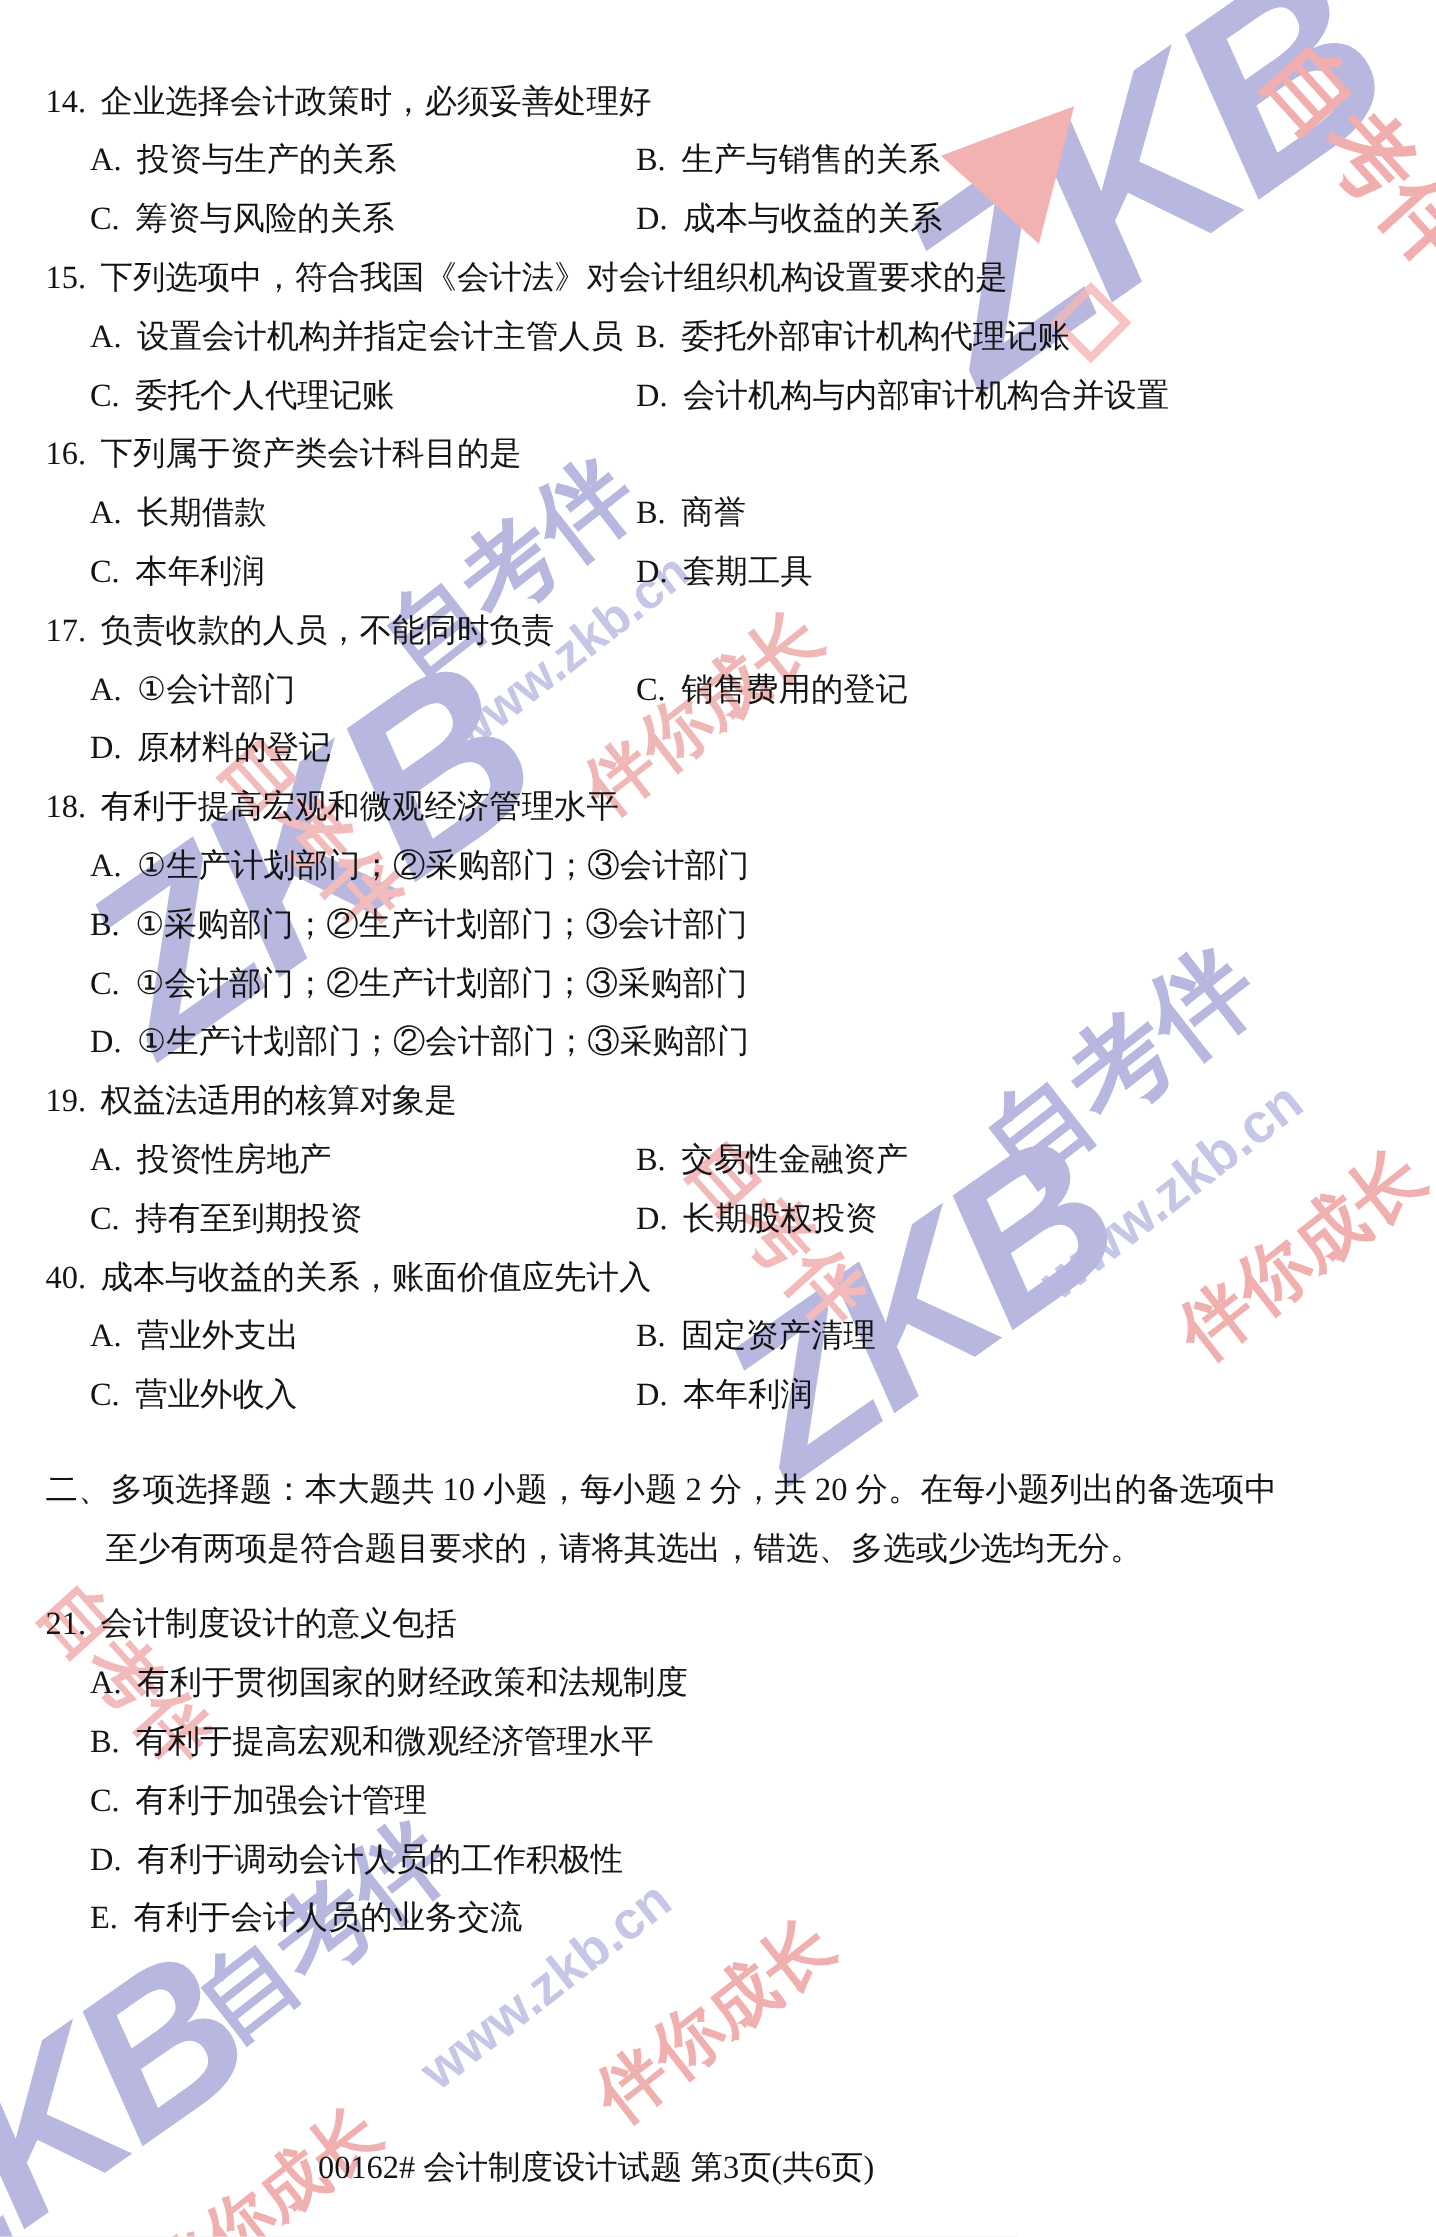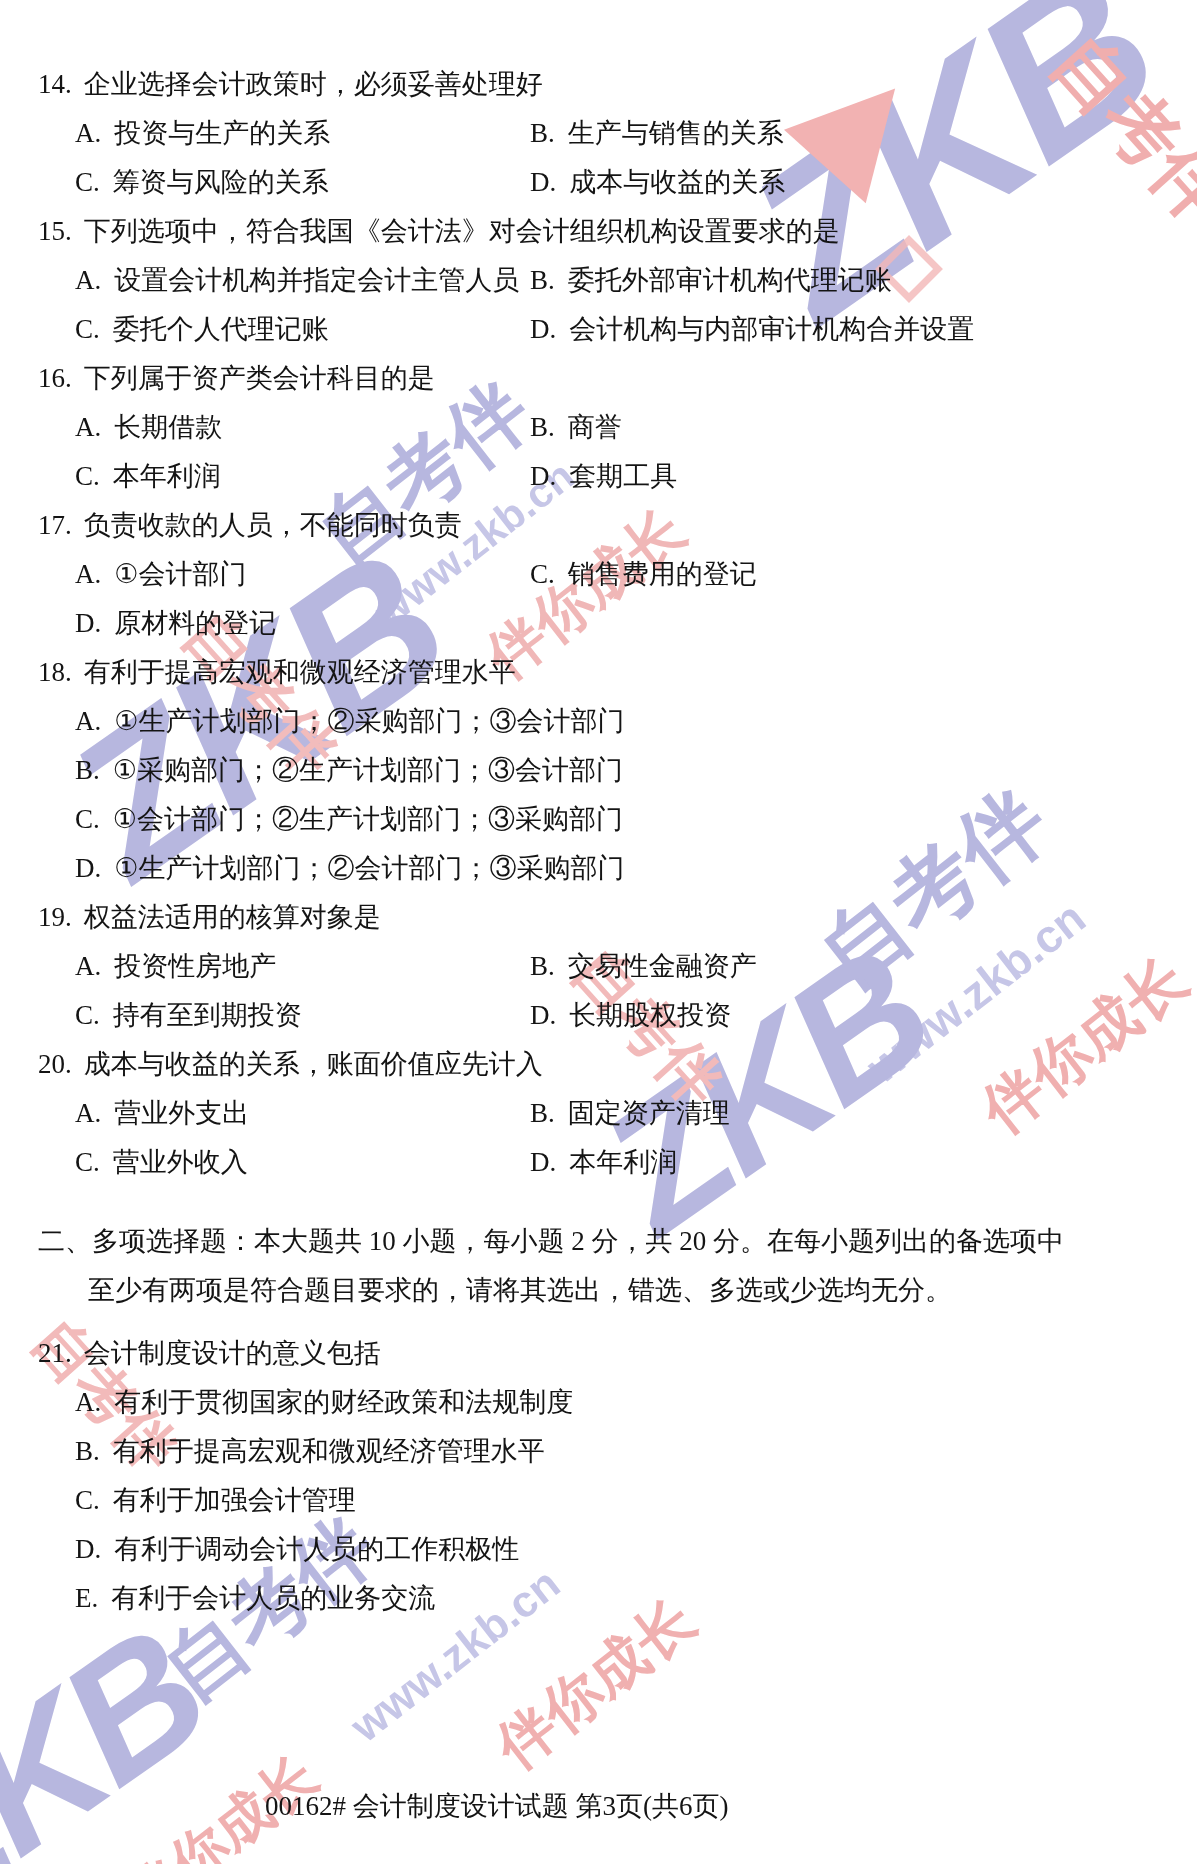--- a/index.html
+++ b/index.html
@@ -144,21 +144,21 @@
       <div class="opts-2col">
         <div class="opt"><span class="opt-label">A.</span><span>投资性房地产</span></div>
         <div class="opt"><span class="opt-label">B.</span><span>交易性金融资产</span></div>
         <div class="opt"><span class="opt-label">C.</span><span>持有至到期投资</span></div>
         <div class="opt"><span class="opt-label">D.</span><span>长期股权投资</span></div>
       </div>
     </section>
 
     <section>
       <div class="row">
-        <span class="q-num">20.</span><span>成本与收益的关系，账面价值应先计入</span>
+        <span class="q-num">40.</span><span>成本与收益的关系，账面价值应先计入</span>
       </div>
       <div class="opts-2col">
         <div class="opt"><span class="opt-label">A.</span><span>营业外支出</span></div>
         <div class="opt"><span class="opt-label">B.</span><span>固定资产清理</span></div>
         <div class="opt"><span class="opt-label">C.</span><span>营业外收入</span></div>
         <div class="opt"><span class="opt-label">D.</span><span>本年利润</span></div>
       </div>
     </section>
 
     <div class="section-head">

